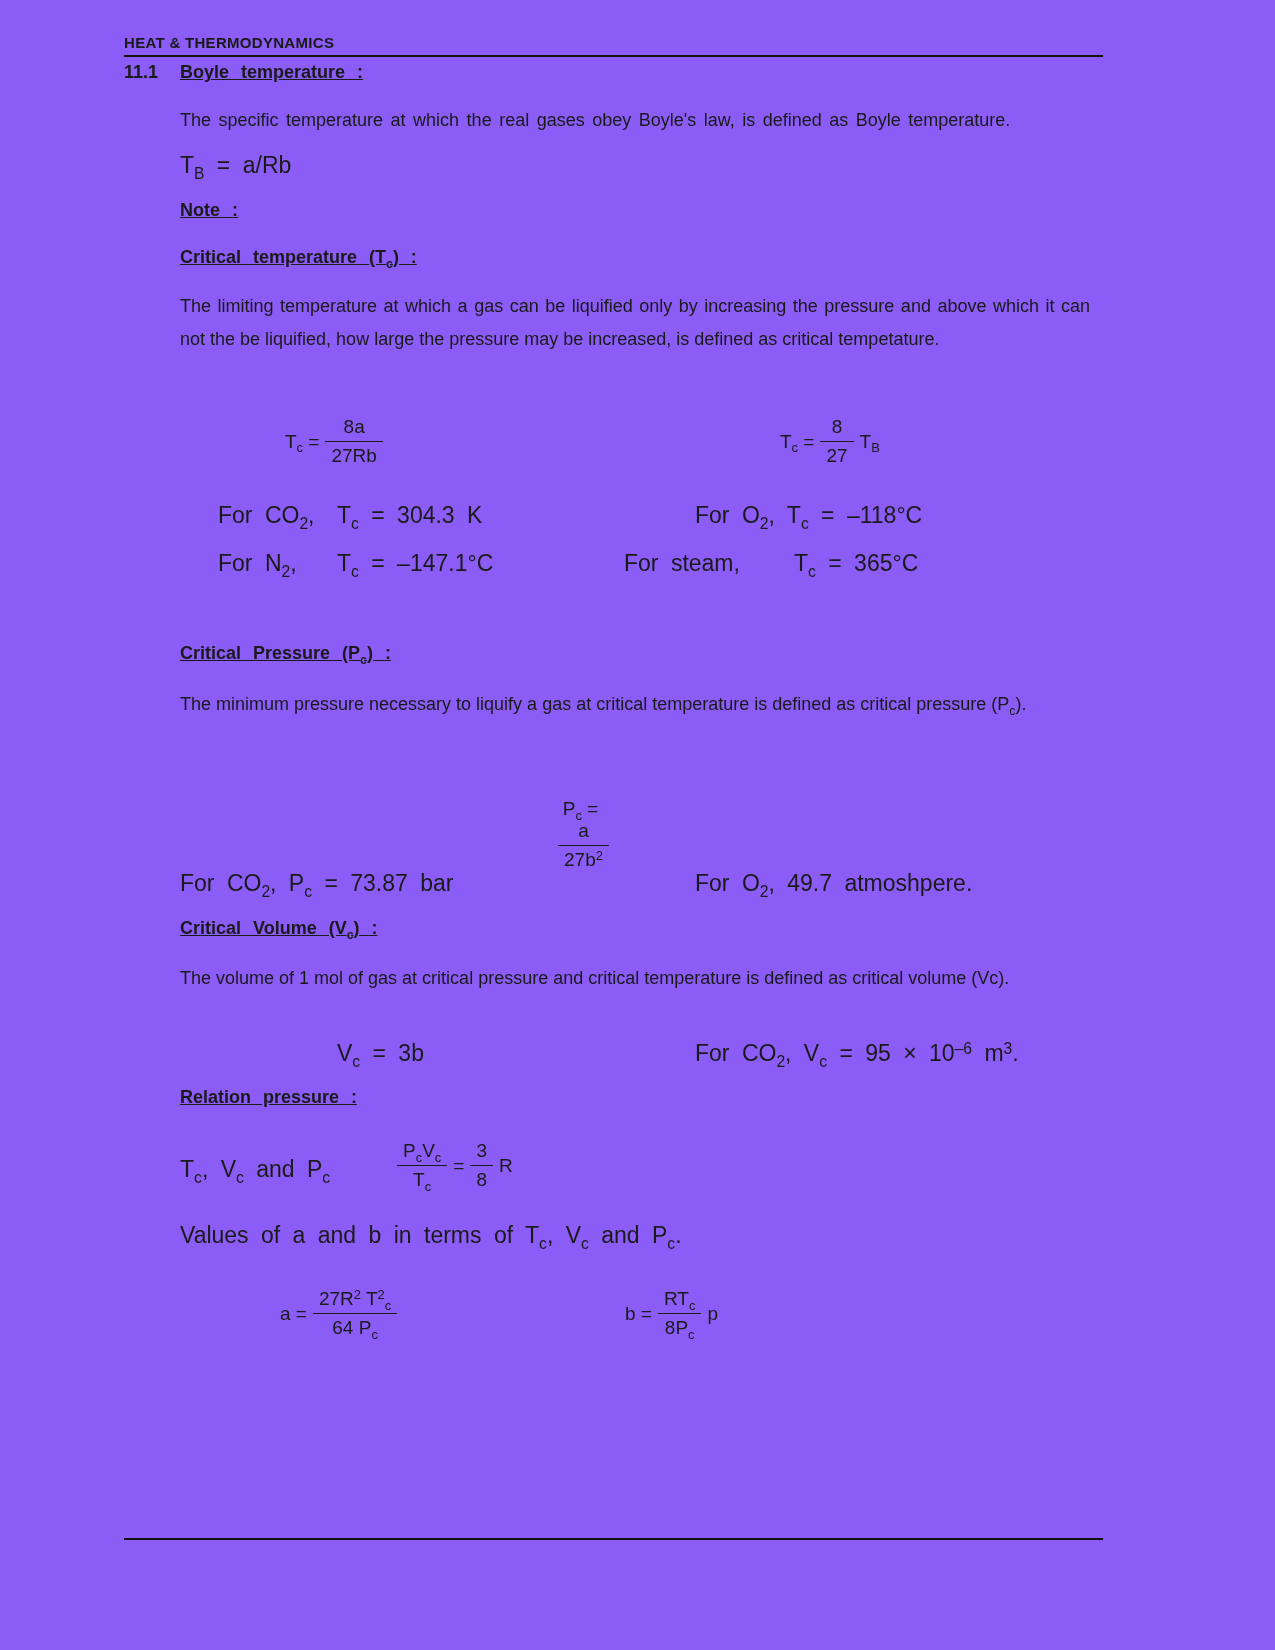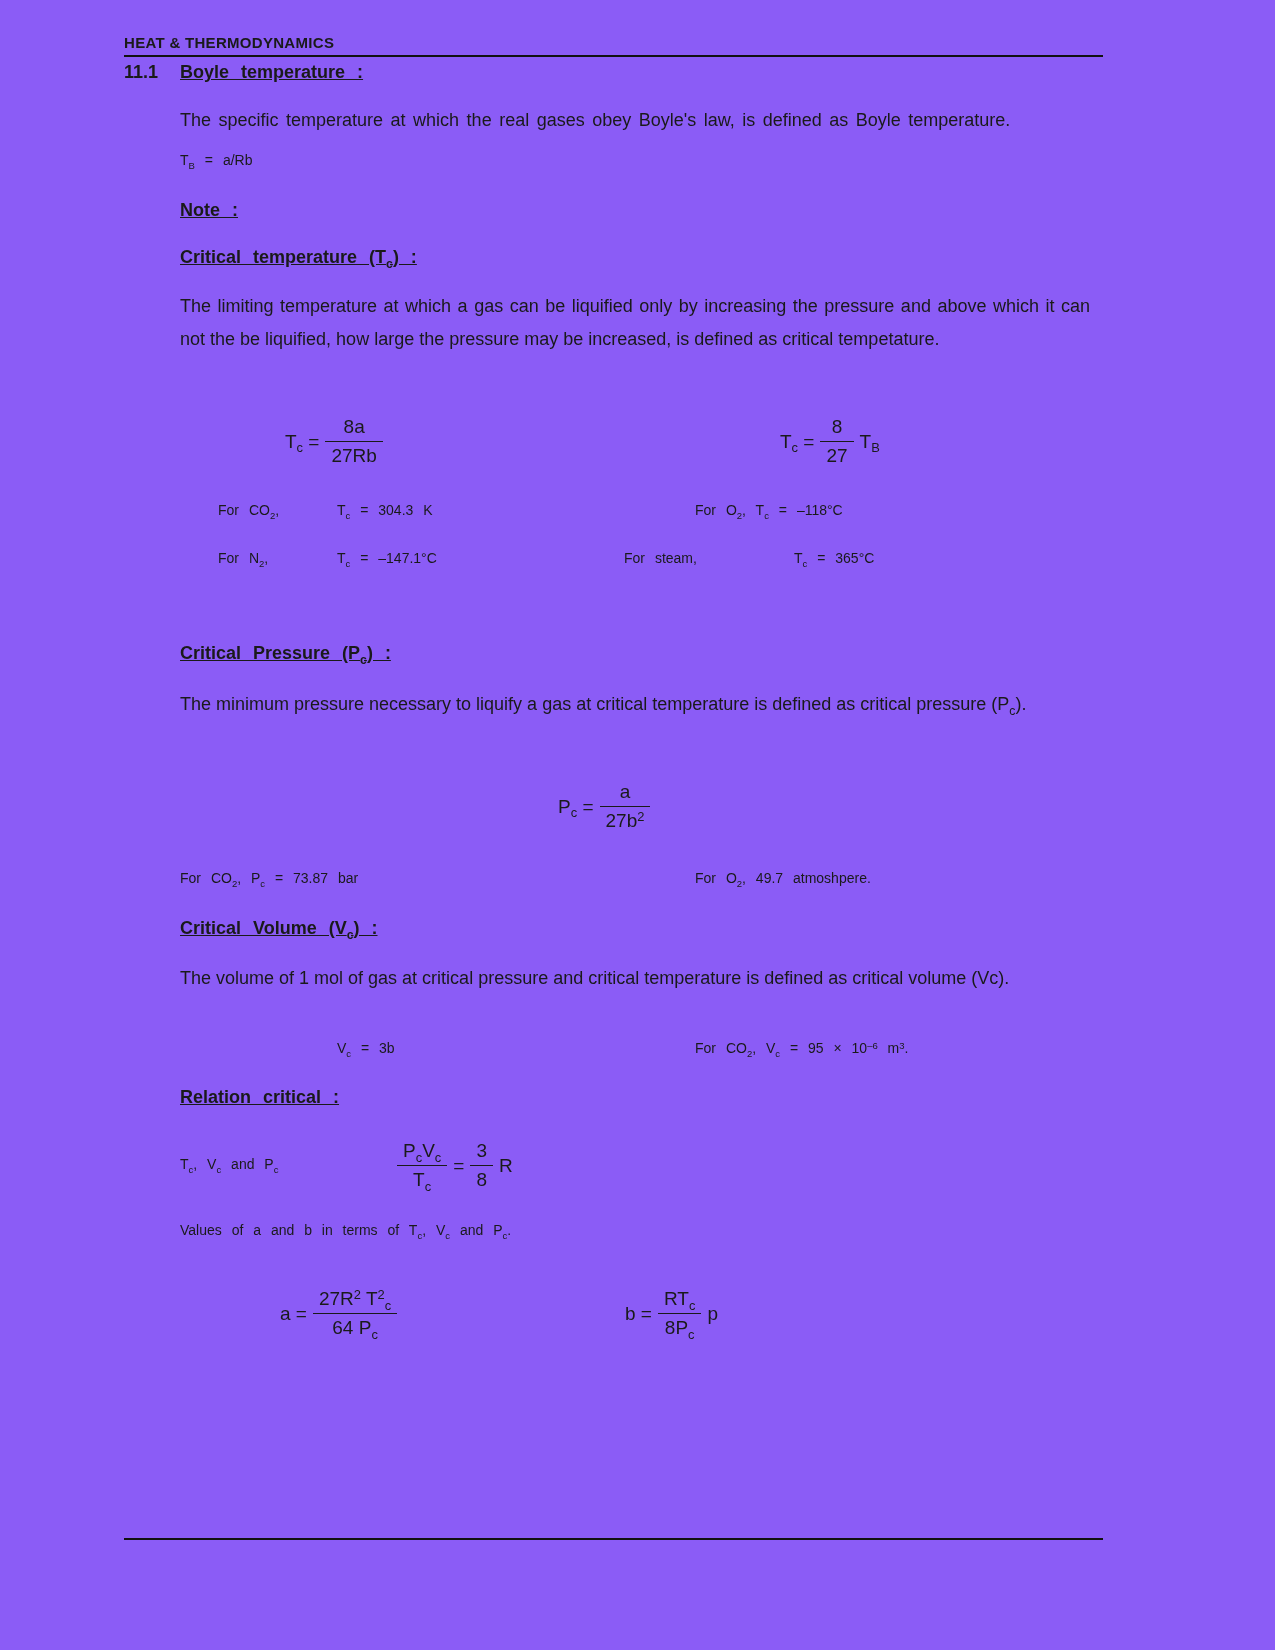--- a/index.html
+++ b/index.html
@@ -9,21 +9,21 @@
     width:1275px; height:1650px;
     background:#8b5cf6;
     color:#1a1a1a;
     font-family:"Liberation Sans", sans-serif;
     overflow:hidden;
   }
   .abs { position:absolute; }
   .running-head { font-size:15px; font-weight:bold; letter-spacing:.3px; }
   .rule { border:none; border-top:2.6px solid #111; height:0; }
   .h { font-size:18px; font-weight:bold; word-spacing:7px;text-decoration:underline; }
-  .t { font-size:14px; word-spacing:6px; white-space:nowrap; }
+  .t { font-size:23px; word-spacing:6px; white-space:nowrap; }
   p.body { font-size:18px; line-height:33px; text-align:justify; }
   p.oneline { word-spacing:2.5px; }
   sub { font-size:68%; vertical-align:baseline; position:relative; top:.38em; line-height:0; }
   sup { font-size:68%; vertical-align:baseline; position:relative; top:-.45em; line-height:0; }
   .formula { display:inline-flex; align-items:center; font-size:19px; white-space:nowrap; }
   .formula .lhs { margin-right:6px; }
   .formula .rhs { margin-left:6px; }
   .frac { display:inline-block; vertical-align:middle; text-align:center; }
   .frac .num { display:block; padding:0 6px 3px; }
   .frac .den { display:block; border-top:1.8px solid #1a1a1a; padding:3px 6px 0; }
@@ -73,39 +73,39 @@
 
   <span class="abs t" style="left:218px; top:550px;">For N<sub>2</sub>,</span>
   <span class="abs t" style="left:337px; top:550px;">T<sub>c</sub> = –147.1°C</span>
   <span class="abs t" style="left:624px; top:550px;">For steam,</span>
   <span class="abs t" style="left:765px; top:550px;margin-left:29px;">T<sub>c</sub> = 365°C</span>
 
   <div class="abs h" style="left:180px; top:643px;">Critical Pressure (P<sub>c</sub>) :</div>
 
   <p class="abs body" style="left:180px; top:688px; width:910px;">The minimum pressure necessary to liquify a gas at critical temperature is defined as critical pressure (P<sub>c</sub>).</p>
 
-  <span class="abs formula" style="left:558px; top:781px;">
+  <span class="abs formula" style="left:558px; top:798px;flex-direction:column;">
     <span class="lhs">P<sub>c</sub> =</span>
     <span class="frac">
       <span class="num">a</span>
       <span class="den">27b<sup>2</sup></span>
     </span>
   </span>
 
   <span class="abs t" style="left:180px; top:870px;">For CO<sub>2</sub>, P<sub>c</sub> = 73.87 bar</span>
   <span class="abs t" style="left:695px; top:870px;">For O<sub>2</sub>, 49.7 atmoshpere.</span>
 
   <div class="abs h" style="left:180px; top:918px;">Critical Volume (V<sub>c</sub>) :</div>
 
   <p class="abs body" style="left:180px; top:962px; width:910px;">The volume of 1 mol of gas at critical pressure and critical temperature is defined as critical volume (Vc).</p>
 
   <span class="abs t" style="left:337px; top:1040px;">V<sub>c</sub> = 3b</span>
   <span class="abs t" style="left:695px; top:1040px;">For CO<sub>2</sub>, V<sub>c</sub> = 95 × 10<sup>–6</sup> m<sup>3</sup>.</span>
 
-  <div class="abs h" style="left:180px; top:1087px;">Relation critical :</div>
+  <div class="abs h" style="left:180px; top:1087px;">Relation pressure :</div>
 
   <span class="abs t" style="left:180px; top:1156px;">T<sub>c</sub>, V<sub>c</sub> and P<sub>c</sub></span>
   <span class="abs formula" style="left:397px; top:1140px;">
     <span class="frac">
       <span class="num">P<sub>c</sub>V<sub>c</sub></span>
       <span class="den">T<sub>c</sub></span>
     </span>
     <span style="margin:0 6px;">=</span>
     <span class="frac">
       <span class="num">3</span>

